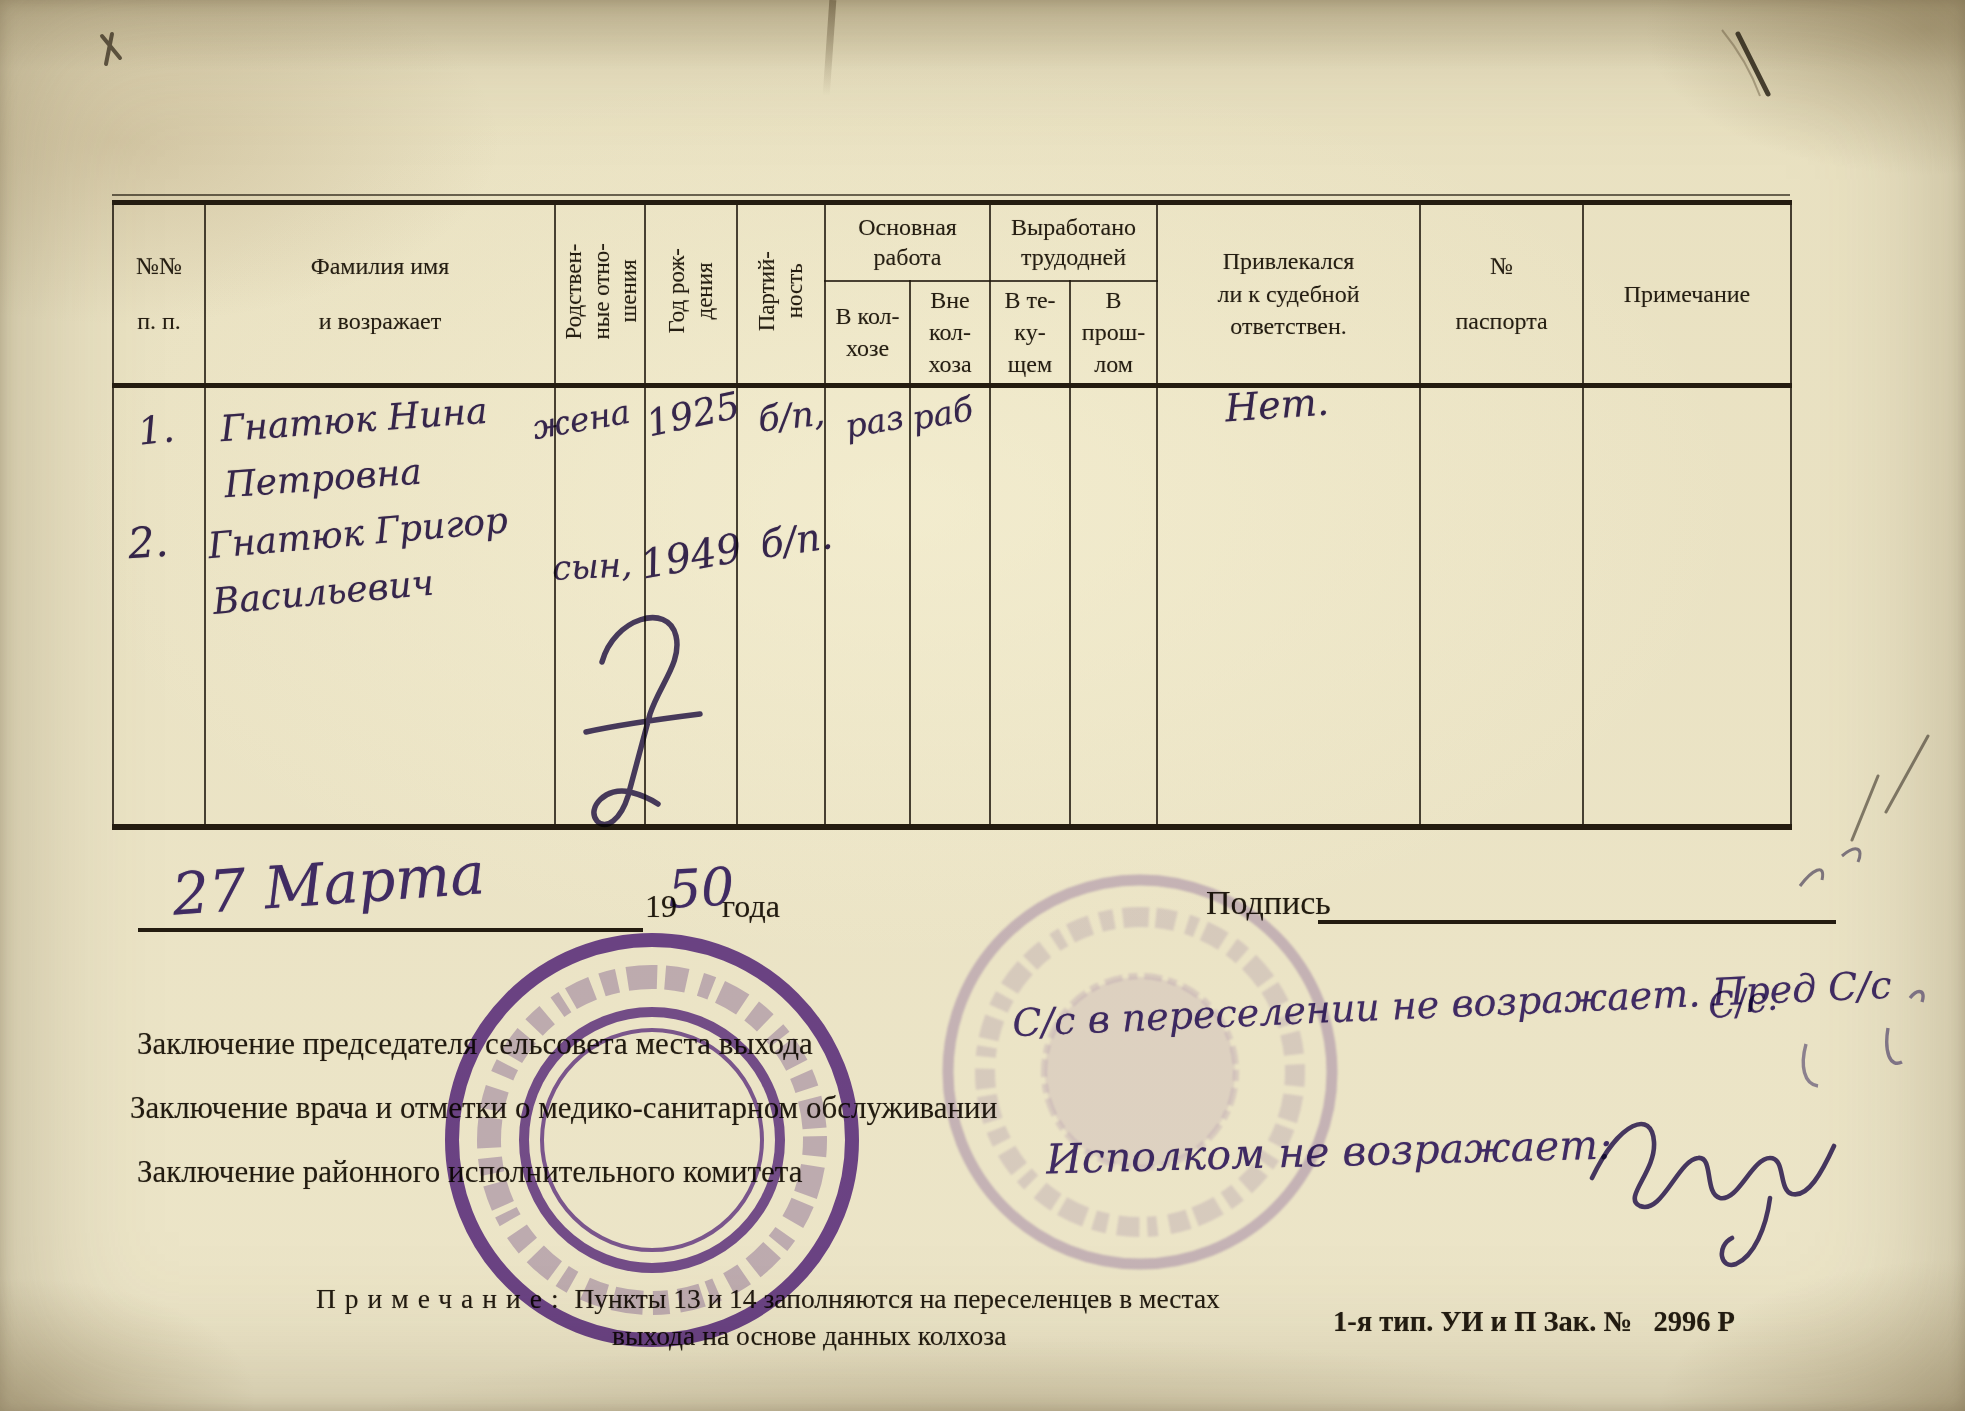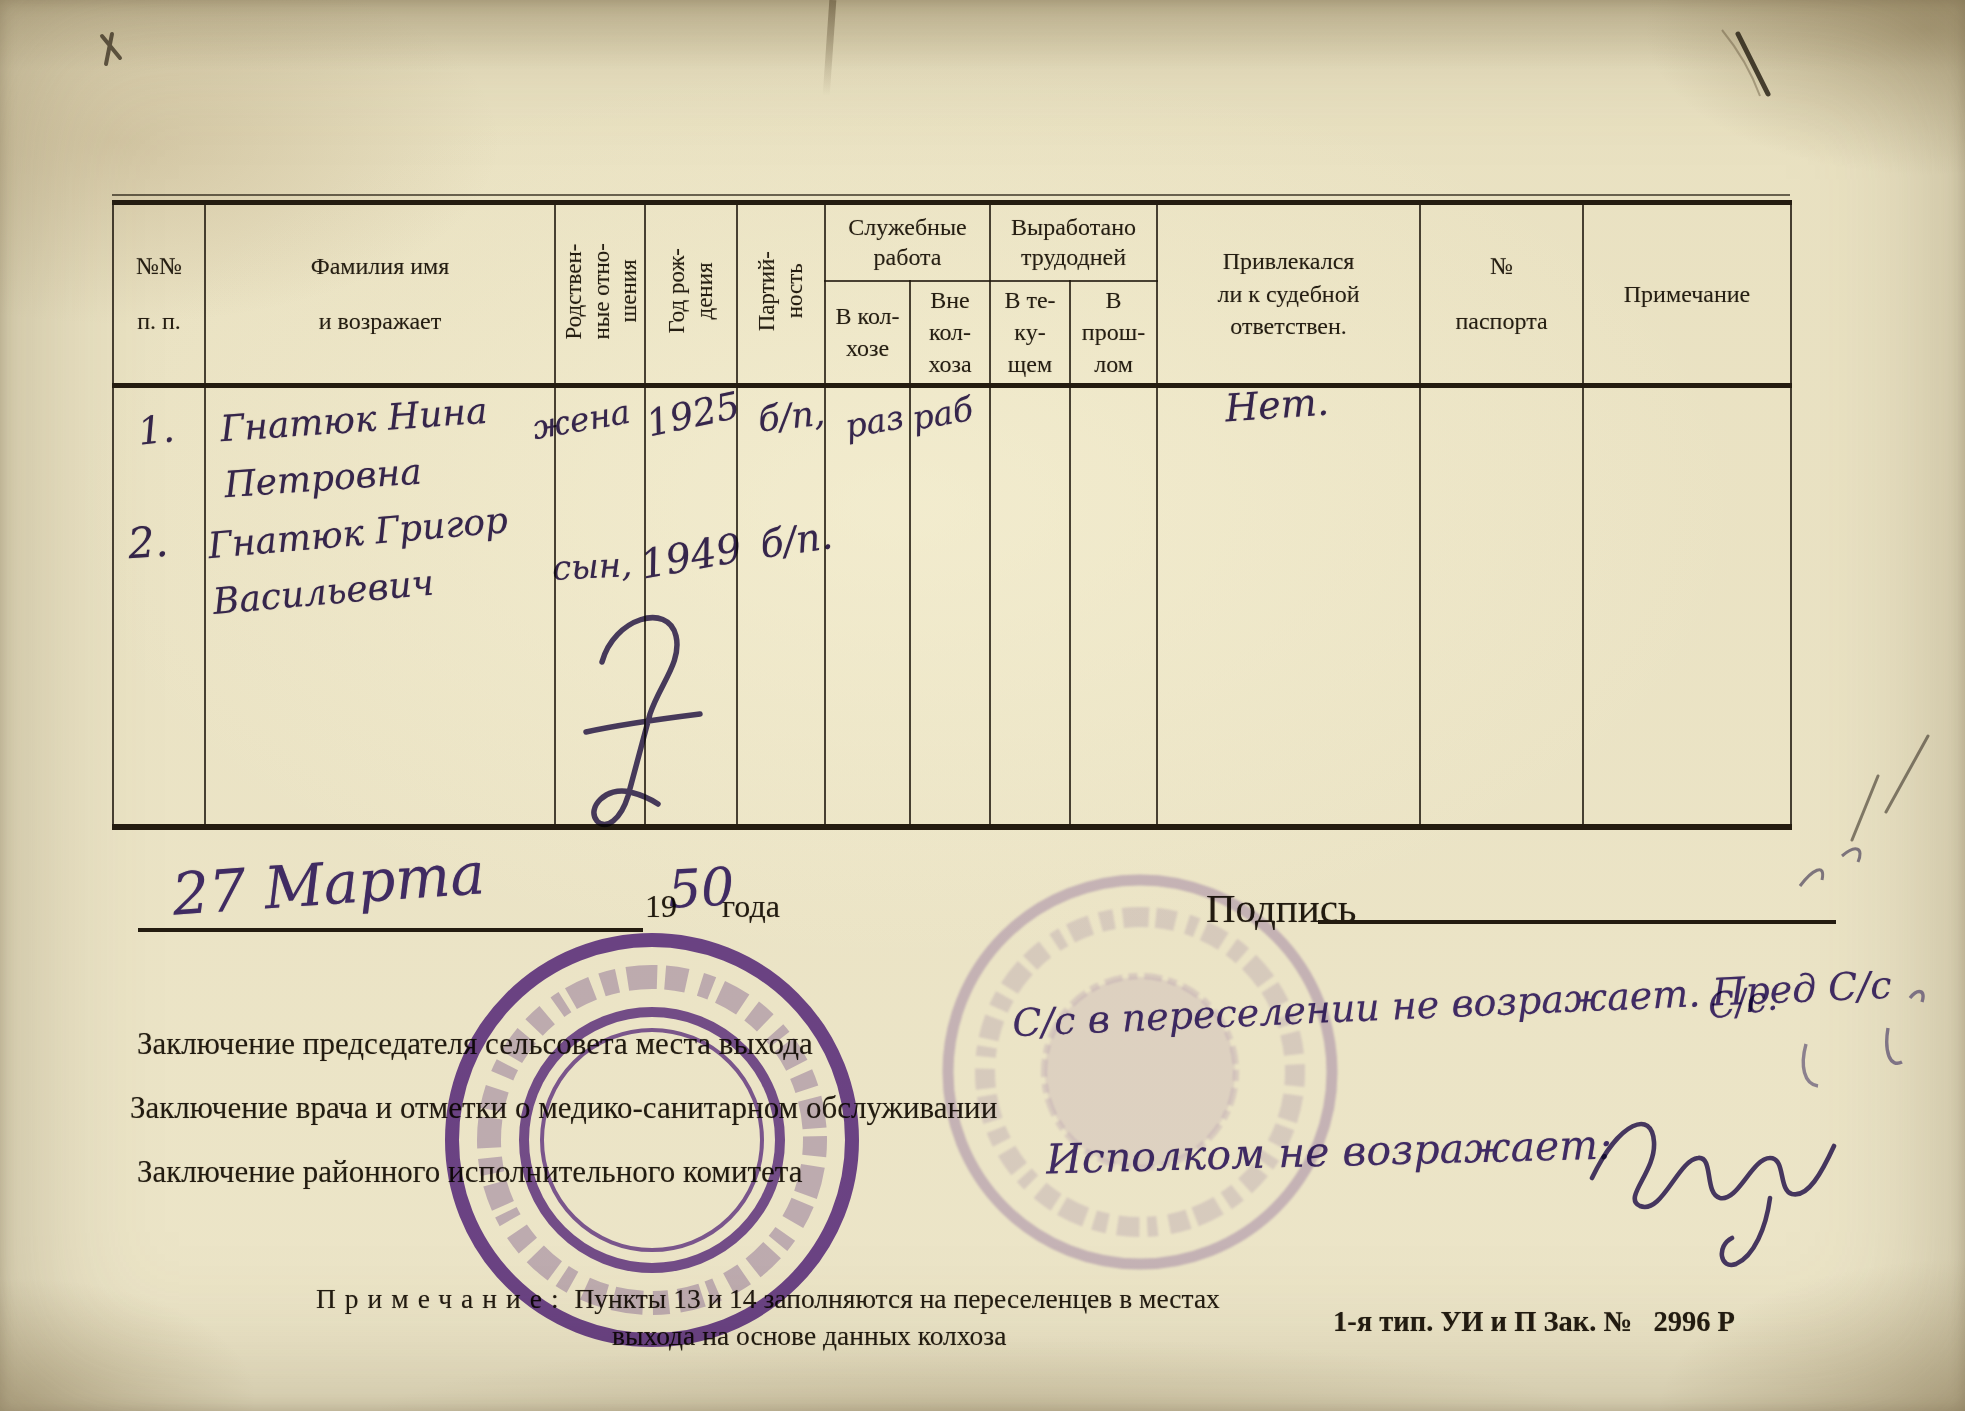--- a/index.html
+++ b/index.html
@@ -108,21 +108,21 @@
 п. п.</th>
         <th rowspan="2" class="ml lh-tall">Фамилия имя
 и возражает</th>
         <th rowspan="2" class="vert"><span class="ml">Родствен-
 ные отно-
 шения</span></th>
         <th rowspan="2" class="vert"><span class="ml">Год рож-
 дения</span></th>
         <th rowspan="2" class="vert"><span class="ml">Партий-
 ность</span></th>
-        <th colspan="2" class="group ml">Служебные
+        <th colspan="2" class="group ml">Основная
 работа</th>
         <th colspan="2" class="group ml">Выработано
 трудодней</th>
         <th rowspan="2" class="ml lh-med">Привлекался
 ли к судебной
 ответствен.</th>
         <th rowspan="2" class="ml lh-tall">№
 паспорта</th>
         <th rowspan="2" class="lh-med">Примечание</th>
       </tr>
@@ -179,21 +179,21 @@
              M14,132 C50,124 96,118 128,114" fill="none" stroke="#372a63" stroke-width="5.5" stroke-linecap="round" opacity=".9"></path>
   </svg>
 
 
   <div class="abs hw hw2 nowrap" style="left:172px;top:850px;font-size:58px;transform:rotate(-4deg);">27 Марта</div>
   <div class="abs rule" style="left:138px;top:928px;width:505px;"></div>
   <div class="abs printed nowrap" style="left:645px;top:888px;font-size:32px;">19</div>
   <div class="abs hw hw2 nowrap" style="left:668px;top:858px;font-size:52px;transform:rotate(-3deg);">50</div>
   <div class="abs printed nowrap" style="left:722px;top:888px;font-size:32px;">года</div>
 
-  <div class="abs printed nowrap" style="left:1206px;top:884px;font-size:41px;">Подпись</div>
+  <div class="abs printed nowrap" style="left:1206px;top:884px;font-size:34px;">Подпись</div>
   <div class="abs rule" style="left:1318px;top:920px;width:518px;"></div>
 
 
   <div class="abs hw hw2 nowrap" style="left:1012px;top:982px;font-size:38px;transform:rotate(-2.5deg);">С/с в переселении не возражает. Пред С/с</div>
 
   <div class="abs printed nowrap" style="left:137px;top:1026px;font-size:31px;">Заключение председателя сельсовета места выхода</div>
   <div class="abs printed nowrap" style="left:130px;top:1090px;font-size:31px;">Заключение врача и отметки о медико-санитарном обслуживании</div>
   <div class="abs printed nowrap" style="left:137px;top:1154px;font-size:31px;">Заключение районного исполнительного комитета</div>
 
   <div class="abs hw hw2 nowrap" style="left:1046px;top:1128px;font-size:41px;transform:rotate(-1.5deg);">Исполком не возражает:</div>

